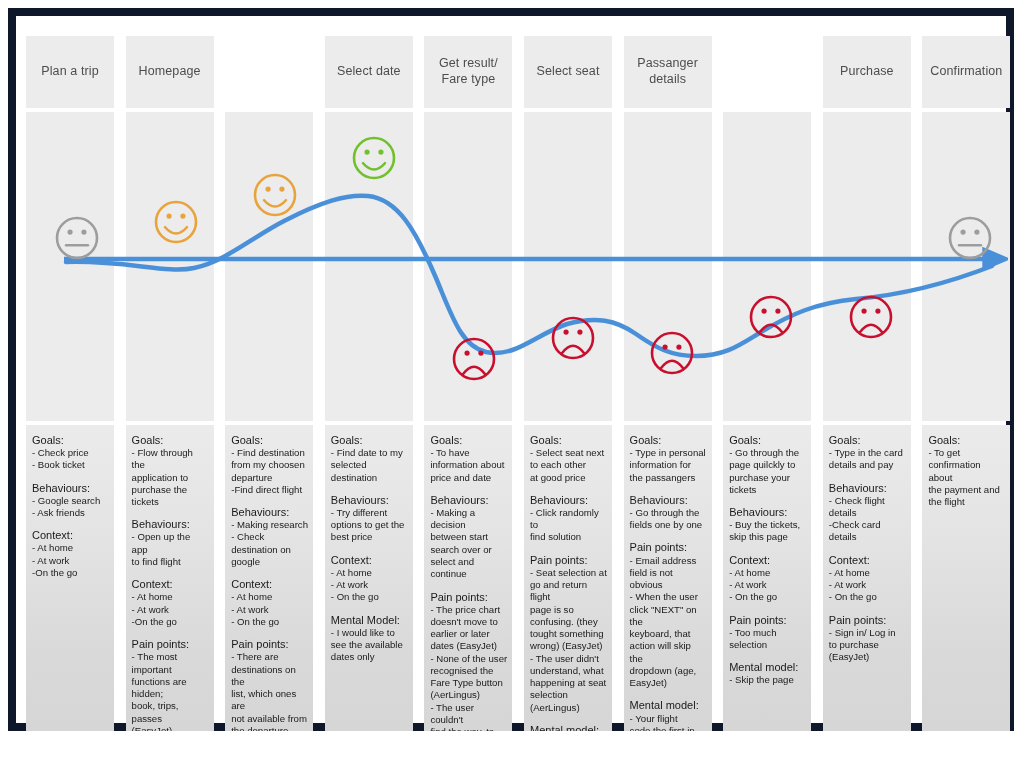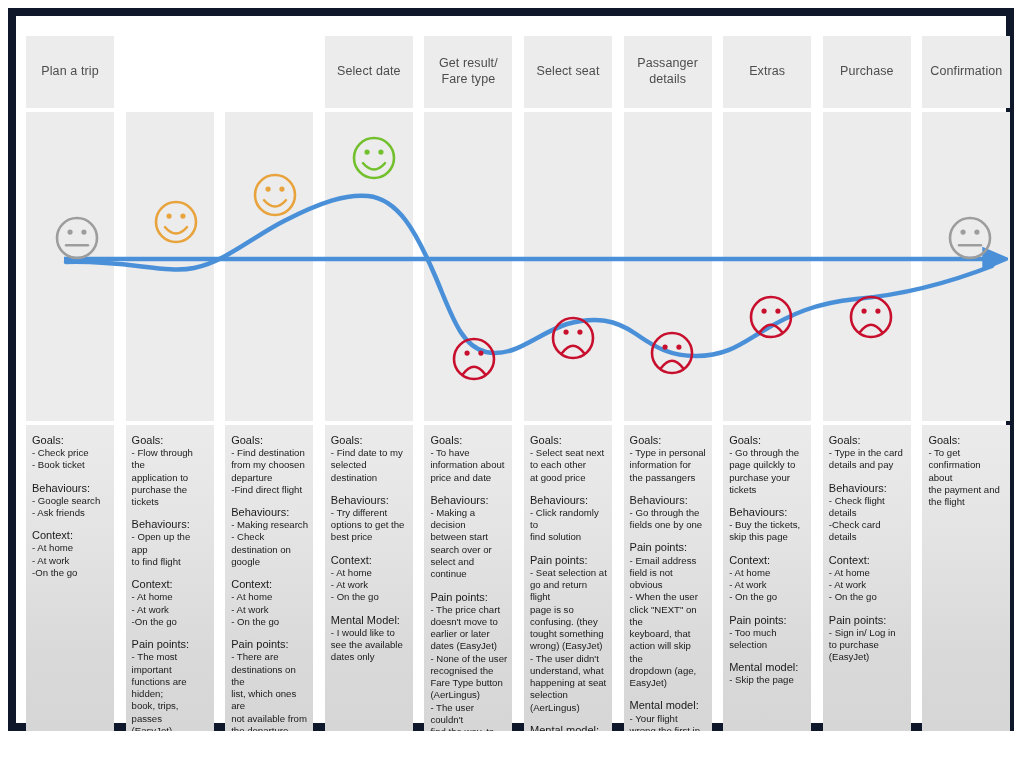--- a/index.html
+++ b/index.html
@@ -103,20 +103,23 @@
           </div>
           <div class="note-block">
             <span class="note-title">Context:</span>
             <span class="note-line">- At home</span>
             <span class="note-line">- At work</span>
             <span class="note-line">-On the go</span>
           </div>
         </div>
       </div>
       <div class="col" style="left: 103.6px;">
+        <div class="cell-header">
+          <span>Homepage</span>
+        </div>
         <div class="cell-chart"></div>
         <div class="cell-notes">
           <div class="note-block">
             <span class="note-title">Goals:</span>
             <span class="note-line">- Flow through the</span>
             <span class="note-line">application to</span>
             <span class="note-line">purchase the</span>
             <span class="note-line">tickets</span>
           </div>
           <div class="note-block">
@@ -306,29 +309,26 @@
             <span class="note-line">- When the user</span>
             <span class="note-line">click "NEXT" on the</span>
             <span class="note-line">keyboard, that</span>
             <span class="note-line">action will skip the</span>
             <span class="note-line">dropdown (age,</span>
             <span class="note-line">EasyJet)</span>
           </div>
           <div class="note-block">
             <span class="note-title">Mental model:</span>
             <span class="note-line">- Your flight</span>
-            <span class="note-line">wrong the first in</span>
+            <span class="note-line">code the first in</span>
             <span class="note-line">the row but,</span>
           </div>
         </div>
       </div>
       <div class="col" style="left: 701.2px;">
-        <div class="cell-header">
-          <span>Extras</span>
-        </div>
         <div class="cell-chart"></div>
         <div class="cell-notes">
           <div class="note-block">
             <span class="note-title">Goals:</span>
             <span class="note-line">- Go through the</span>
             <span class="note-line">page quilckly to</span>
             <span class="note-line">purchase your</span>
             <span class="note-line">tickets</span>
           </div>
           <div class="note-block">

